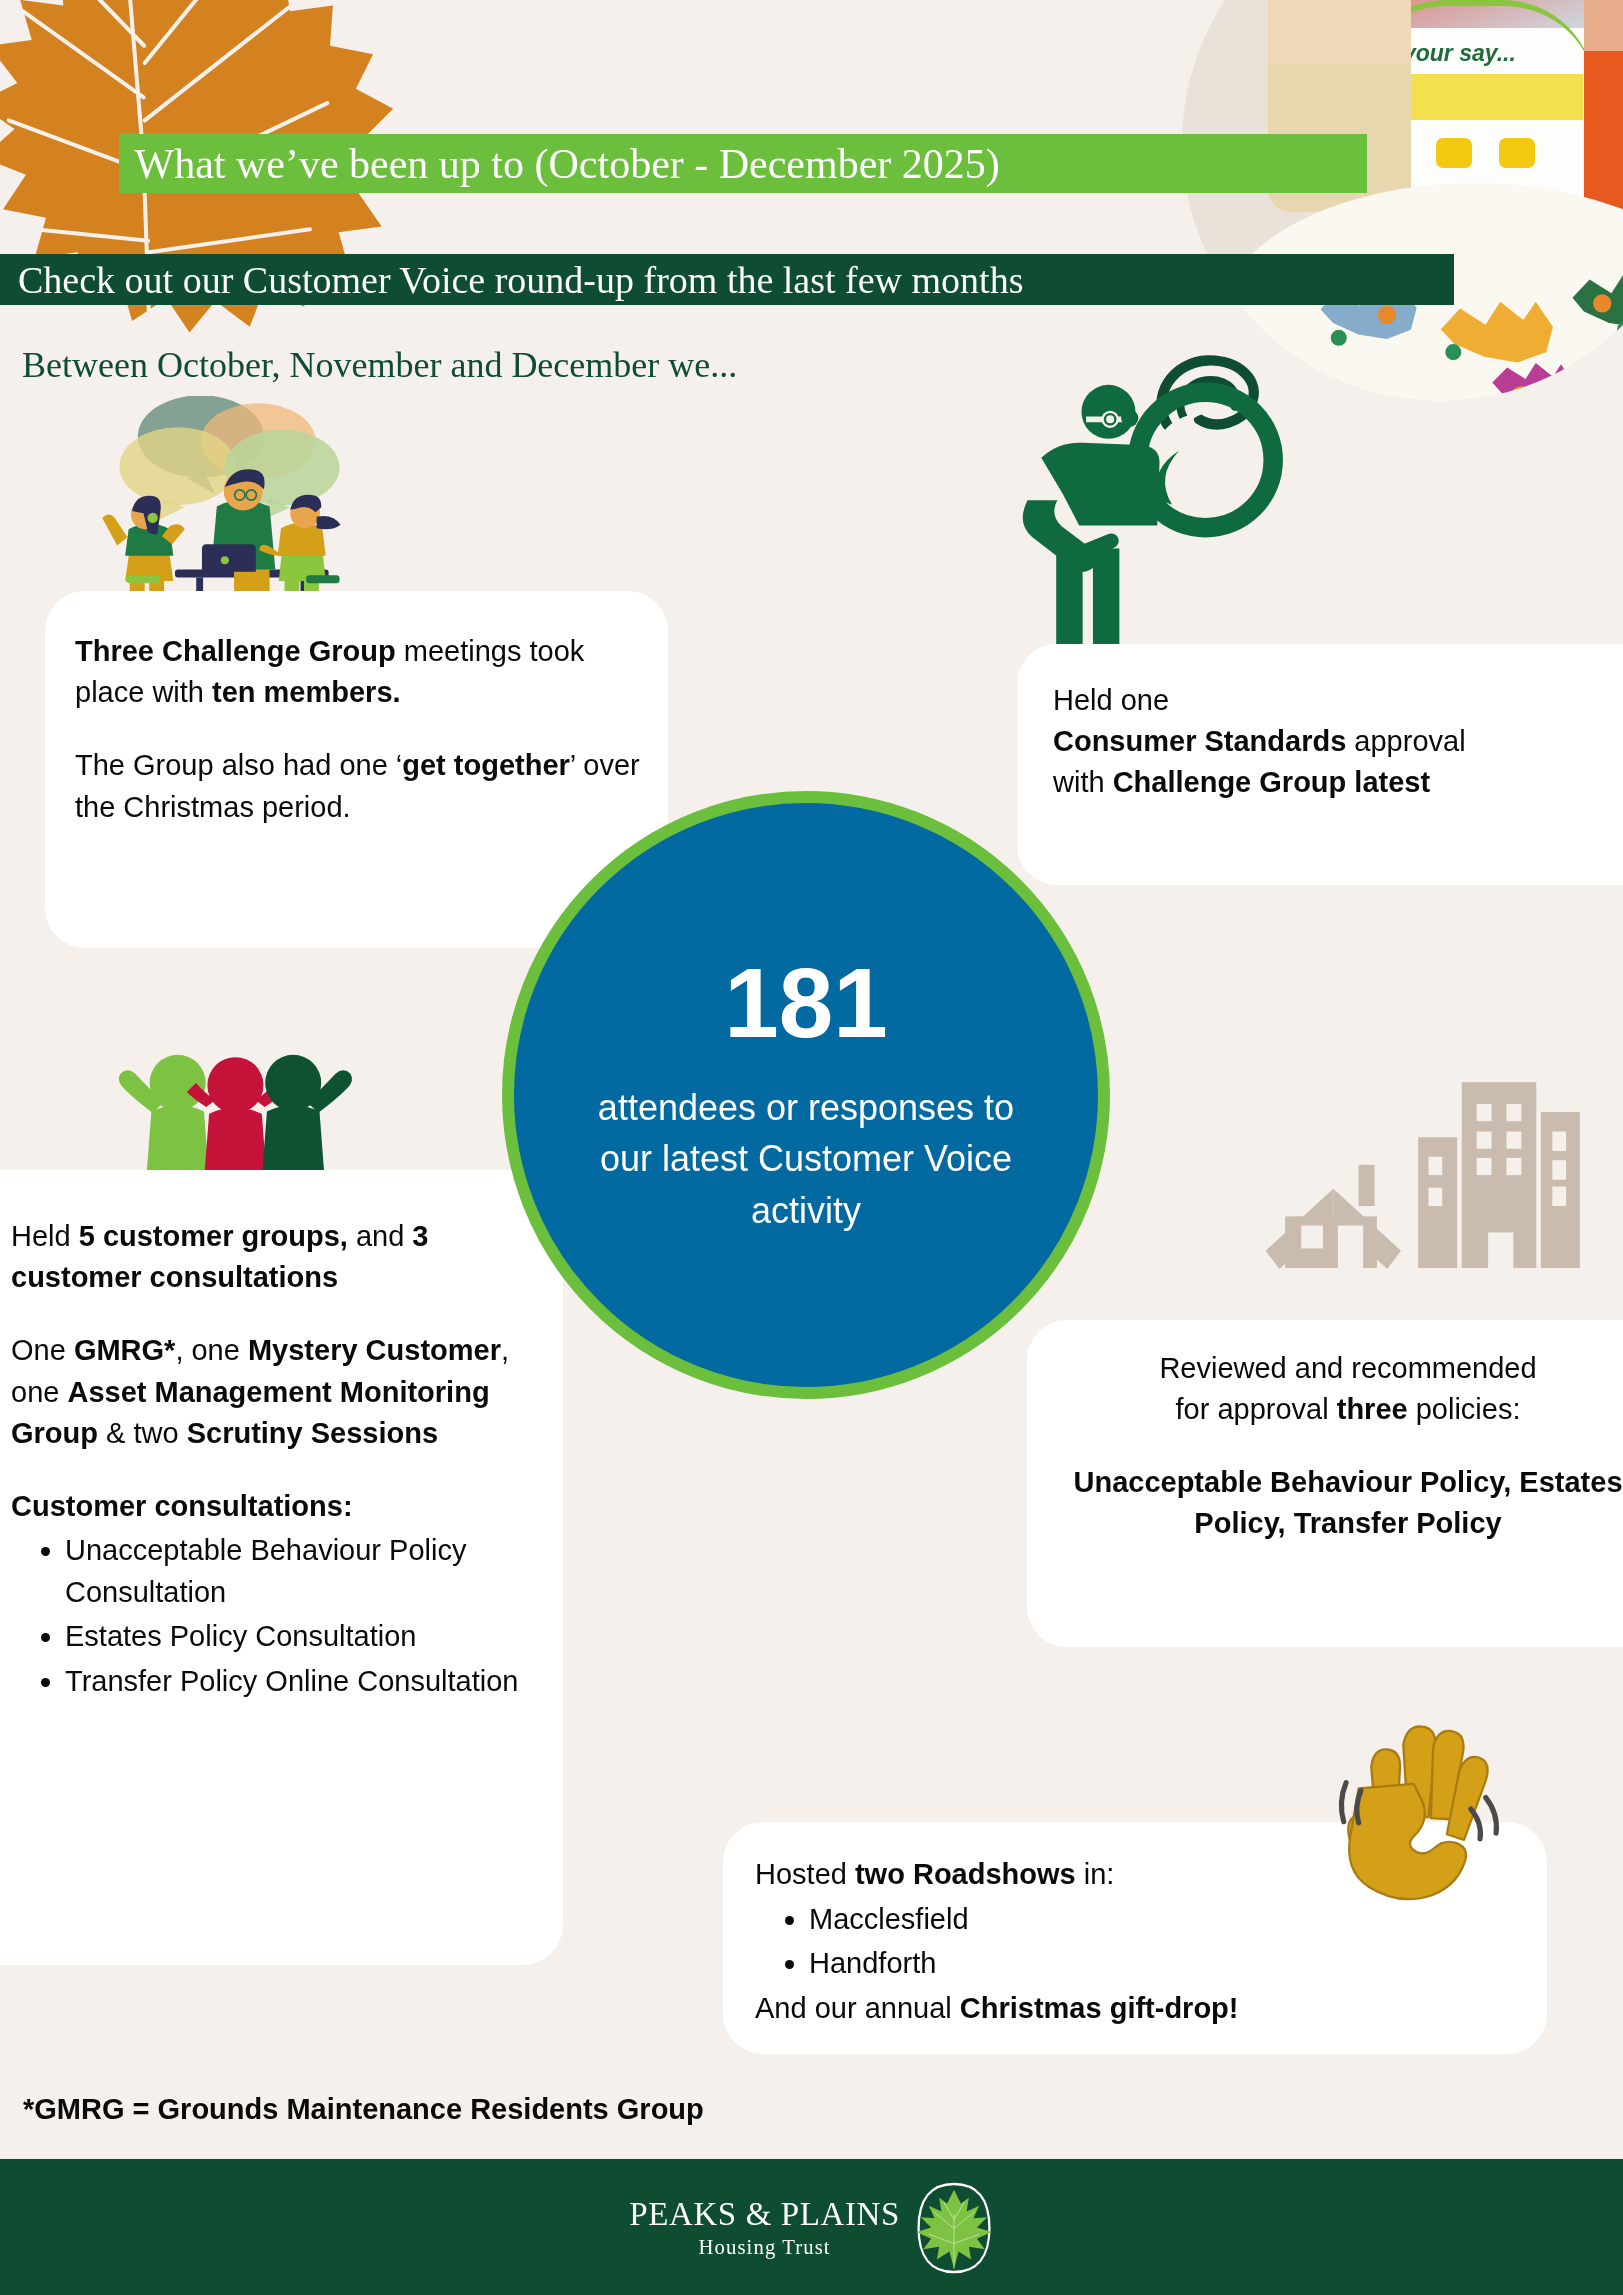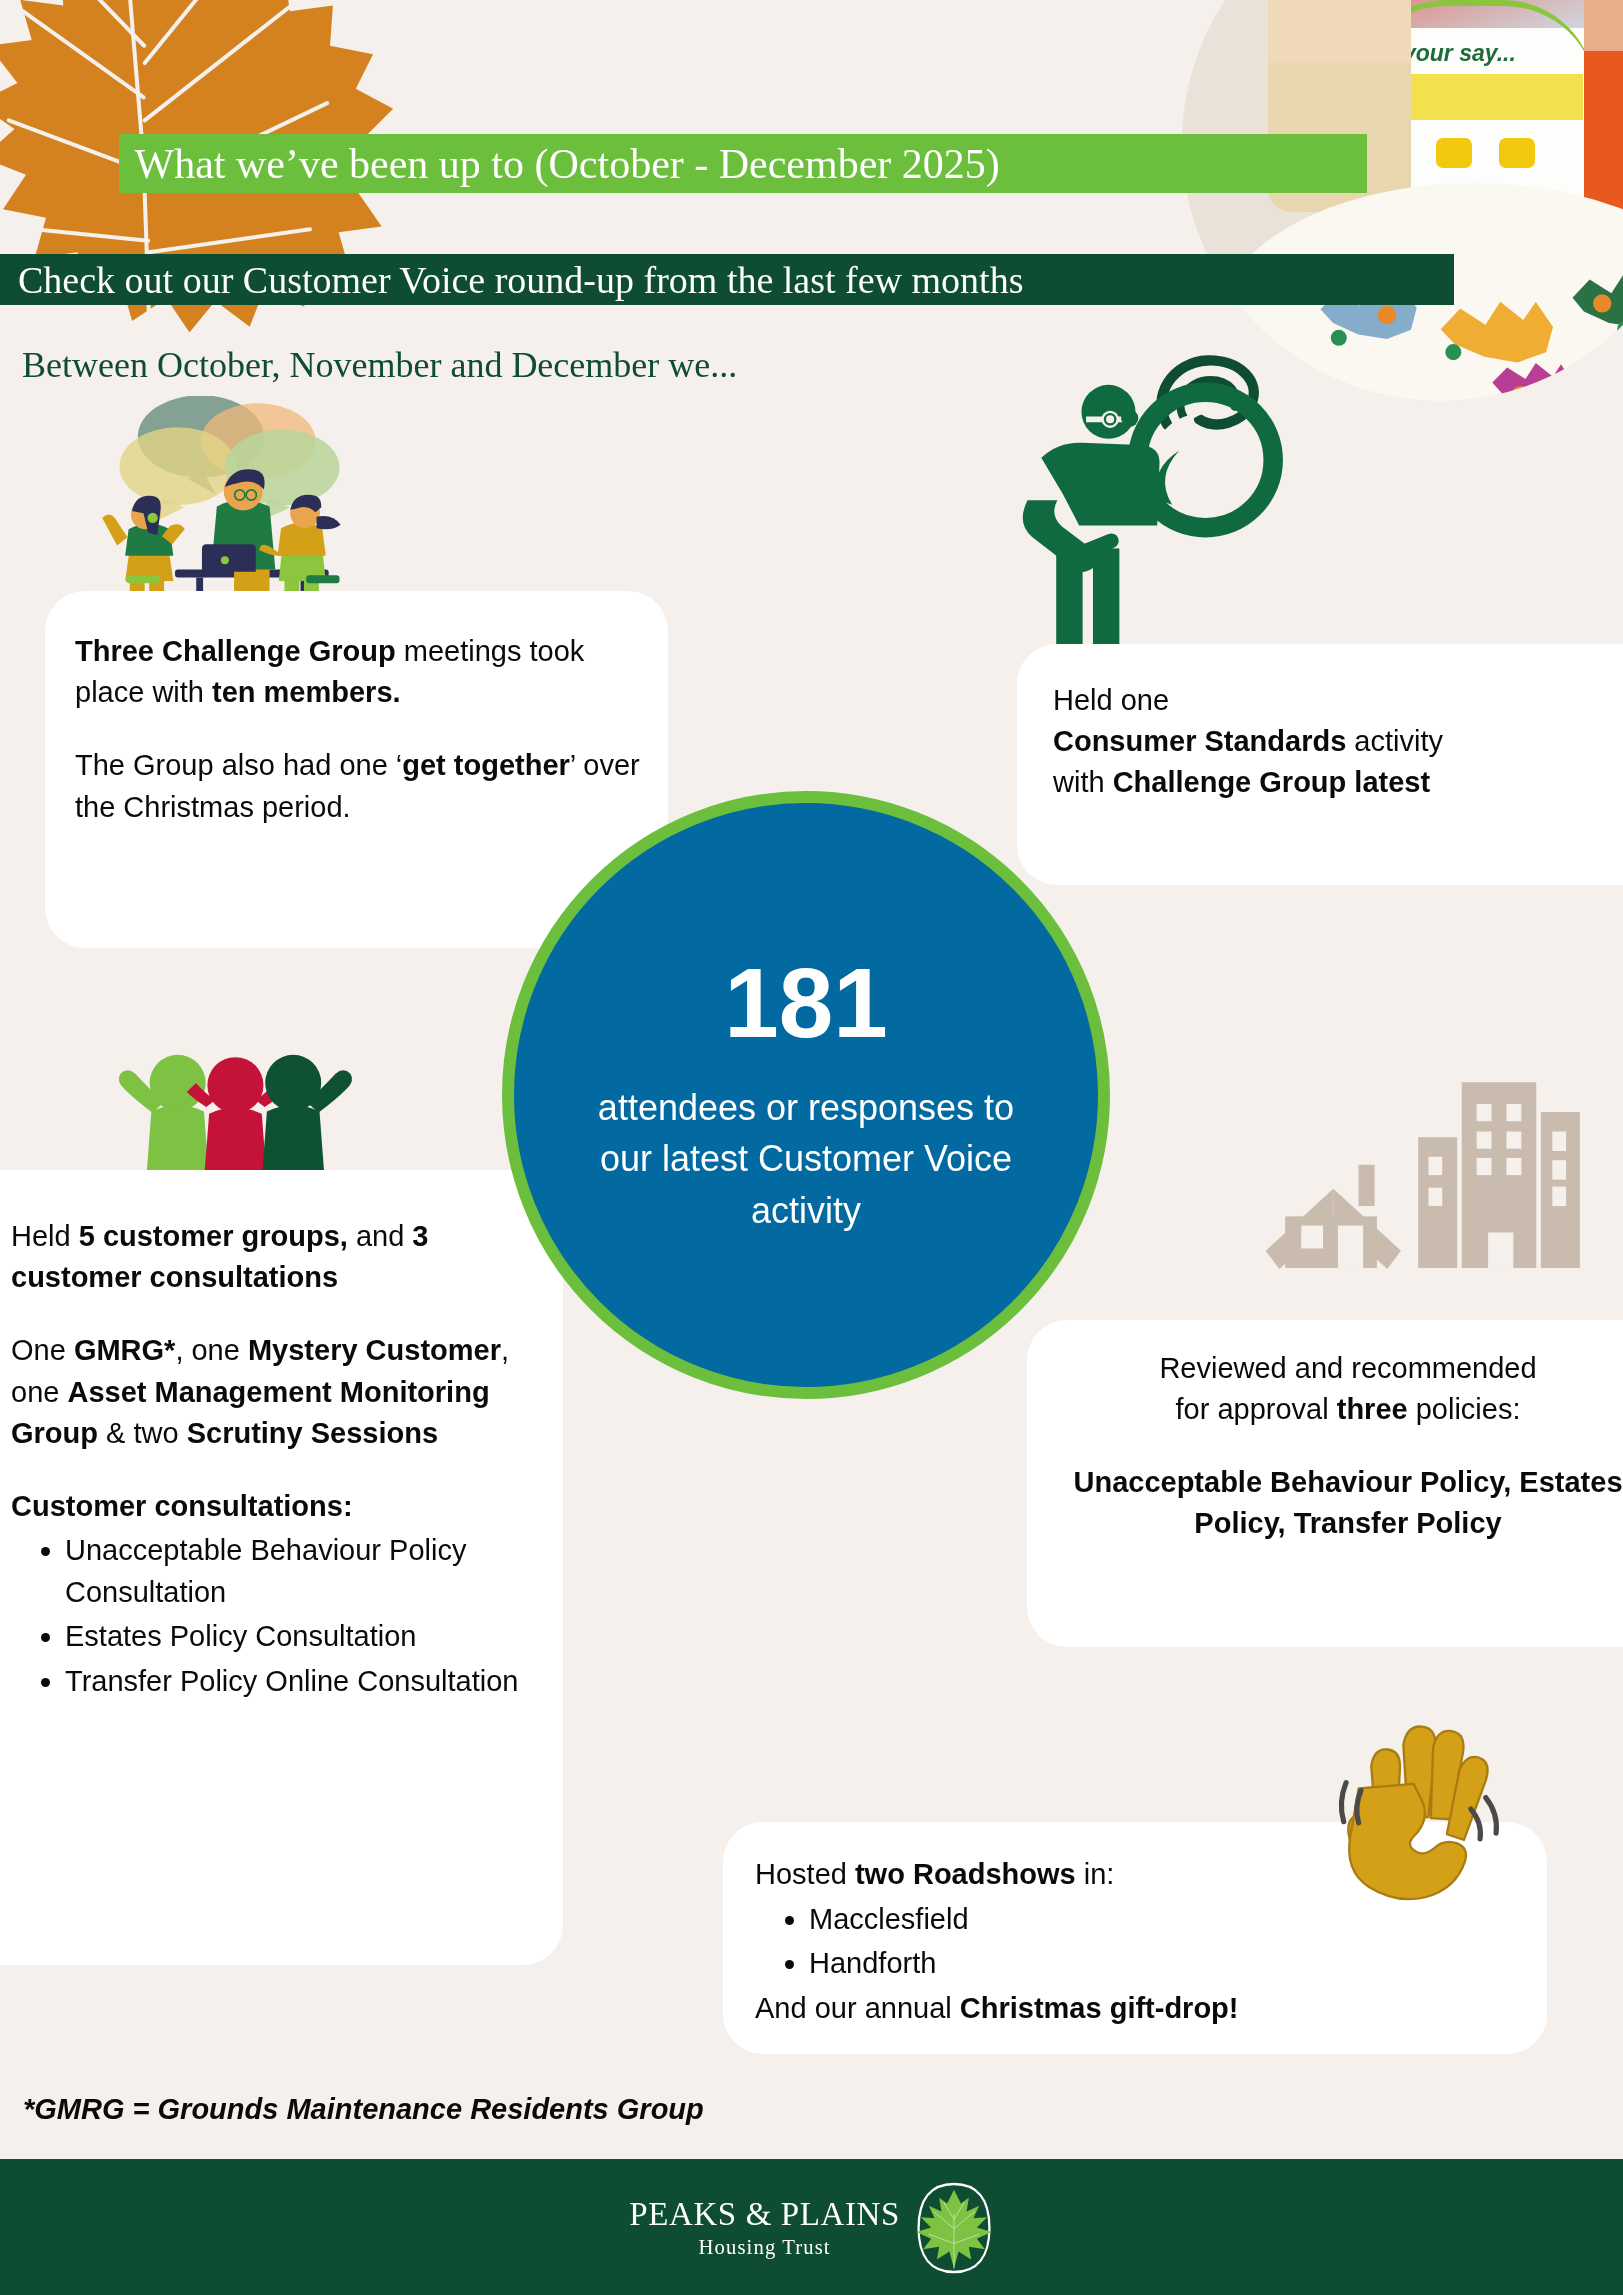--- a/index.html
+++ b/index.html
@@ -202,21 +202,20 @@
 
   
   .footnote {
     position: absolute;
     left: 23px; top: 2093px;
     font-family: "Liberation Sans", sans-serif;
     font-weight: 700;
     font-size: 29px;
     color: #0a0a0a;
     z-index: 7;
-    font-style: italic;
   }
 
   
   .footer {
     position: absolute;
     left: 0; top: 2159px;
     width: 1623px; height: 137px;
     background: #0f4d32;
     z-index: 10;
     display: flex; align-items: center; justify-content: center;
@@ -387,21 +386,21 @@
   <div class="card card-challenge">
     <div class="card-text">
       <p><b>Three Challenge Group</b><span> meetings took place with </span><b>ten members.</b></p>
       <p class="gap"><span>The Group also had one ‘</span><b>get together</b><span>’ over the Christmas period.</span></p>
     </div>
   </div>
 
   <div class="card card-consumer">
     <div class="card-text">
       <p>Held one</p>
-      <p><b>Consumer Standards</b><span> activity</span></p>
+      <p><b>Consumer Standards</b><span> approval</span></p>
       <p><span>with </span><b>Challenge Group latest</b></p>
     </div>
   </div>
 
   <div class="people-icon">
     <svg viewBox="0 0 450 250" width="258" height="143">
       <g>
         <circle cx="130" cy="68" r="49" fill="#7dc242"></circle>
         <path d="M84,118 q46,-22 92,0 l10,132 l-112,0 Z" fill="#7dc242"></path>
         <path d="M86,120 q-28,-20 -50,-42 q-14,-14 -6,-26 q12,-12 26,0 q26,28 50,50 Z" fill="#7dc242"></path>

